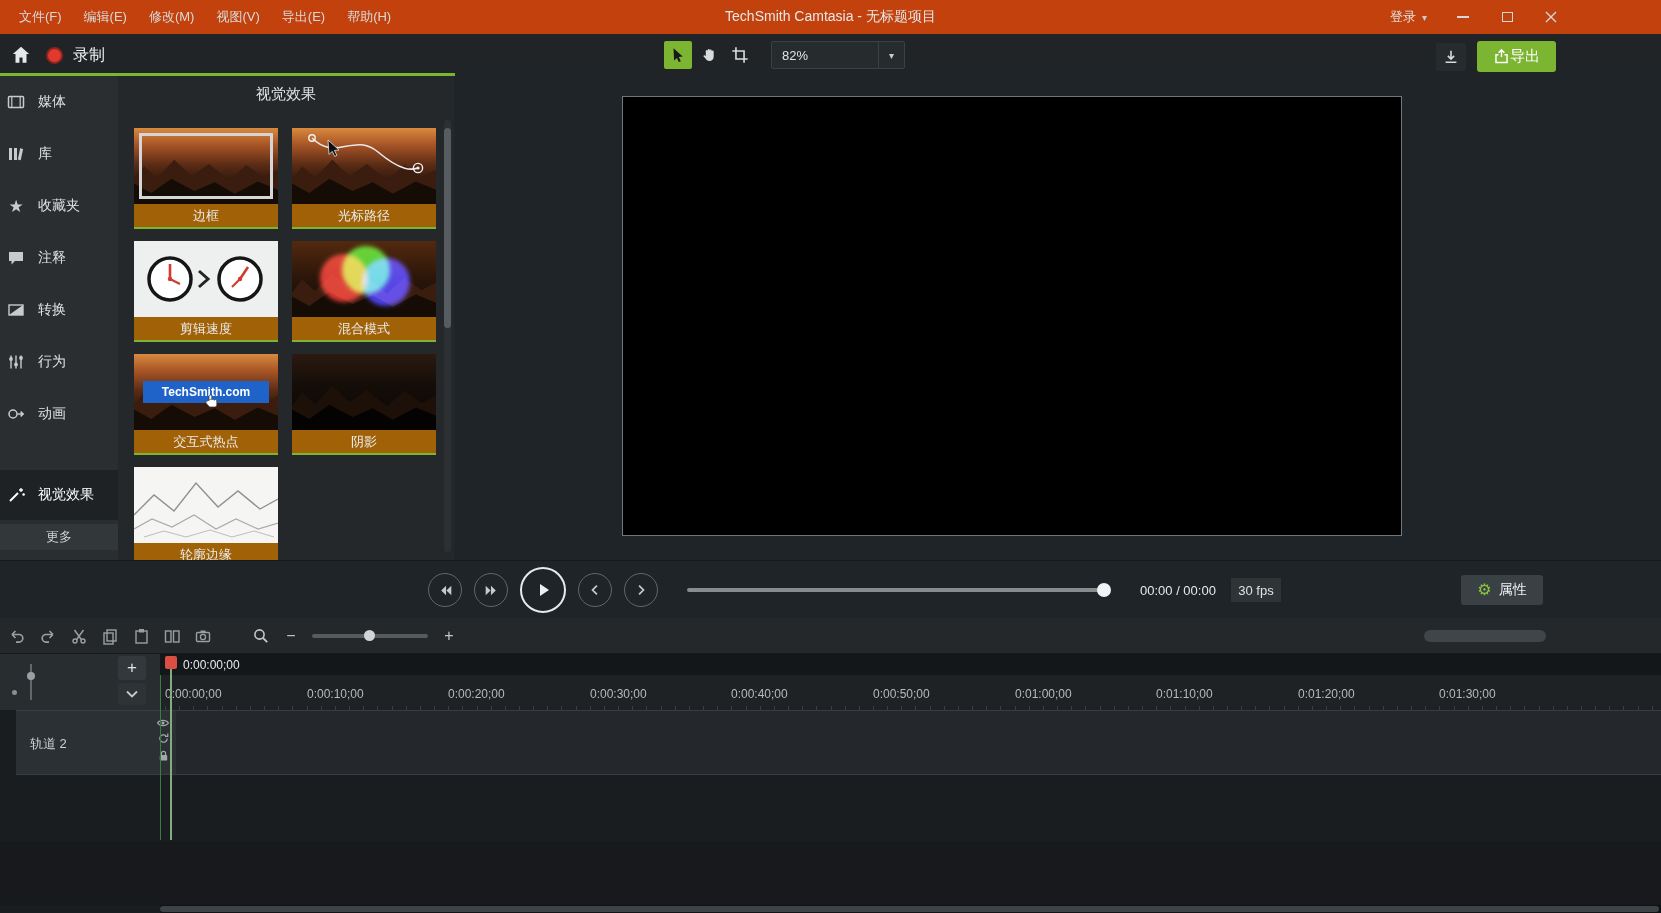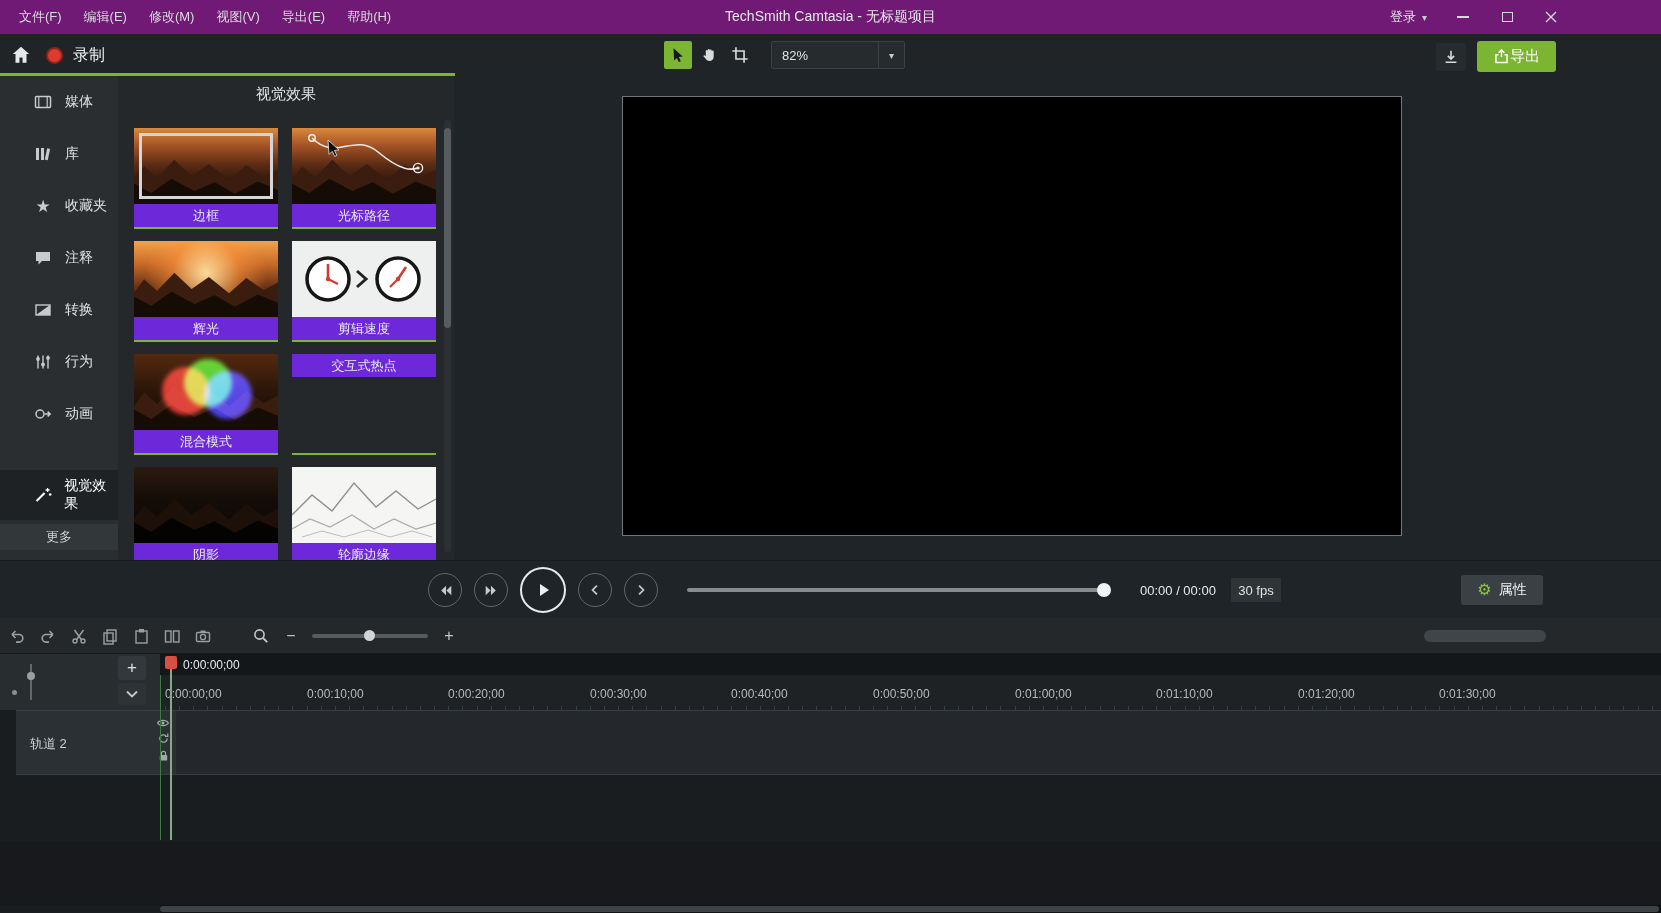--- a/index.html
+++ b/index.html
@@ -3,21 +3,21 @@
 <meta charset="utf-8">
 <style>
   :root{ --accent:#7cb531; }
   *{margin:0;padding:0;box-sizing:border-box;}
   html,body{background:#101214;}
   body{font-family:"Liberation Sans","DejaVu Sans",sans-serif;}
   .app{position:relative;width:1661px;height:913px;background:#1d2124;overflow:hidden;color:#dfe2e3;}
   svg{display:block;}
 
   
-  .menubar{position:absolute;left:0;top:0;width:100%;height:34px;background:#701a75;}
+  .menubar{position:absolute;left:0;top:0;width:100%;height:34px;background:#c2410c;}
   .menus{position:absolute;left:8px;top:0;height:34px;display:flex;align-items:center;}
   .menu-item{padding:0 11px;font-size:13px;color:#d8dbdc;cursor:default;}
   .win-title{position:absolute;left:0;right:0;top:0;height:34px;display:flex;align-items:center;justify-content:center;font-size:14px;color:#e6e8e9;pointer-events:none;}
   .mb-right{position:absolute;right:88px;top:0;height:34px;display:flex;align-items:center;}
   .signin{display:flex;align-items:center;gap:6px;font-size:13px;color:#e2e5e6;margin-right:14px;}
   .signin .caret{font-size:10px;color:#c8cccd;}
   .winbtn{width:44px;height:34px;display:flex;align-items:center;justify-content:center;}
   .min-glyph{width:12px;height:2px;background:#d5d8da;display:block;}
   .max-glyph{width:11px;height:10px;border:1.4px solid #d5d8da;display:block;}
 
@@ -36,32 +36,32 @@
   .zoom-select .zval{padding-left:10px;font-size:13px;color:#e0e3e4;flex:1;}
   .zs-caret{width:26px;height:100%;border-left:1px solid #3a4043;display:flex;align-items:center;justify-content:center;font-size:10px;color:#c8cccd;}
   .tb-right{position:absolute;right:105px;top:7px;display:flex;align-items:center;gap:11px;}
   .dl-btn{width:30px;height:28px;background:#262b2e;border:none;border-radius:2px;display:flex;align-items:center;justify-content:center;cursor:pointer;}
   .export{height:31px;padding:0 16px;background:var(--accent);border:none;border-radius:3px;display:flex;align-items:center;cursor:pointer;}
   .export span{font-size:15px;color:#fff;}
 
   
   .main{position:absolute;left:0;top:76px;width:100%;height:484px;}
   .sidebar{position:absolute;left:0;top:0;width:118px;height:100%;background:#2a2e31;}
-  .sb-item{height:52px;display:flex;align-items:center;gap:11px;padding-left:32px;font-size:14px;color:#dfe2e3;cursor:pointer;}
+  .sb-item{height:52px;display:flex;align-items:center;gap:11px;padding-left:5px;font-size:14px;color:#dfe2e3;cursor:pointer;}
   .sb-item.selected{background:#1e2225;color:#fff;height:50px;}
   .sb-gap{height:30px;}
   .sb-more{height:26px;margin-top:4px;background:#32373a;display:flex;align-items:center;justify-content:center;font-size:13px;color:#ced2d4;cursor:pointer;}
   .star-ic{font-size:17px;color:#c7cbcd;line-height:1;width:22px;text-align:center;}
 
   .panel{position:absolute;left:118px;top:0;width:336px;height:100%;background:#24282b;overflow:hidden;}
   .panel-title{position:absolute;left:0;top:9px;width:100%;text-align:center;font-size:15px;color:#e2e5e6;}
   .grid{position:absolute;left:16px;top:52px;width:302px;display:grid;grid-template-columns:144px 144px;column-gap:14px;row-gap:12px;}
   .tile{width:144px;border-bottom:2px solid var(--accent);cursor:pointer;}
   .tile .img{position:relative;width:144px;height:76px;overflow:hidden;background:linear-gradient(180deg,#d98a3e 0%,#a85526 22%,#5c2c15 48%,#26140b 75%,#120a06 100%);}
-  .tile .lbl{height:23px;background:#6d28d9;color:#e9ebec;font-size:13px;display:flex;align-items:center;justify-content:center;}
+  .tile .lbl{height:23px;background:#a16207;color:#e9ebec;font-size:13px;display:flex;align-items:center;justify-content:center;}
   .rb{position:absolute;left:0;right:0;bottom:0;height:54px;background:#3a1d0e;clip-path:polygon(0 55%,7% 30%,16% 52%,28% 18%,40% 48%,52% 26%,66% 56%,78% 28%,90% 50%,100% 36%,100% 100%,0 100%);}
   .rf{position:absolute;left:0;right:0;bottom:0;height:34px;background:#160c06;clip-path:polygon(0 40%,12% 68%,26% 26%,42% 62%,56% 36%,70% 70%,86% 34%,100% 58%,100% 100%,0 100%);}
   .frame{position:absolute;inset:5px;border:3px solid #d4d6d7;}
   .t-glow .img{background:linear-gradient(180deg,#f2a24b,#c96a28 30%,#6b3315 60%,#241208);}
   .glow-orb{position:absolute;inset:0;background:radial-gradient(circle at 50% 42%,rgba(255,225,160,.95),rgba(255,150,60,.5) 40%,rgba(255,120,40,0) 72%);}
   .t-blend .img{background:linear-gradient(180deg,#53290f,#2a1509 50%,#140a05);}
   .bc{position:absolute;width:48px;height:48px;border-radius:50%;filter:blur(2px);mix-blend-mode:screen;opacity:.95;}
   .bc.r{background:#e03030;left:28px;top:13px;}
   .bc.g{background:#2ed52e;left:50px;top:5px;}
   .bc.b{background:#3b3bf0;left:70px;top:17px;}
@@ -299,28 +299,20 @@
               <path d="M20 10 C 44 34, 62 4, 86 24 S 120 42, 126 40" fill="none" stroke="#e9e9e9" stroke-width="1.6"></path>
               <circle cx="20" cy="10" r="3.2" fill="none" stroke="#f2f2f2" stroke-width="1.4"></circle>
               <circle cx="126" cy="40" r="4.6" fill="none" stroke="#f2f2f2" stroke-width="1.4"></circle>
                 <circle cx="126" cy="40" r="1.6" fill="#f2f2f2"></circle>
               <path d="M36 12 l11 10 -4.6 .4 2.5 5 -2.2 1 -2.4 -5 -3.3 3 z" fill="#0c0e10" stroke="#e8e8e8" stroke-width="0.8"></path>
             </svg>
           </div>
           <div class="lbl">光标路径</div>
         </div>
 
-        <div class="tile t-glow">
-          <div class="img">
-              <div class="glow-orb"></div>
-              <div class="rb"></div>
-              <div class="rf"></div>
-            </div>
-          <div class="lbl">辉光</div>
-        </div>
 
         <div class="tile t-speed">
           <div class="img">
             <svg class="overlay-svg" width="144" height="76" viewBox="0 0 144 76">
               <circle cx="36" cy="38" r="21" fill="#ffffff" stroke="#161616" stroke-width="3.5"></circle>
               <line x1="36" y1="38" x2="36" y2="23" stroke="#d23b2f" stroke-width="2.6"></line>
               <line x1="36" y1="38" x2="46" y2="43" stroke="#d23b2f" stroke-width="2.2"></line>
               <circle cx="36" cy="38" r="2.2" fill="#d23b2f"></circle>
               <path d="M65 30 L74 38 L65 46" fill="none" stroke="#232323" stroke-width="3"></path>
               <circle cx="106" cy="38" r="21" fill="#ffffff" stroke="#161616" stroke-width="3.5"></circle>
@@ -337,20 +329,31 @@
               <div class="rb"></div>
               <div class="rf"></div>
             <span class="bc r"></span>
             <span class="bc g"></span>
             <span class="bc b"></span>
           </div>
           <div class="lbl">混合模式</div>
         </div>
 
         <div class="tile t-hotspot">
+          <div class="img">
+              <div class="rb"></div>
+              <div class="rf"></div>
+            <div class="hs-banner">TechSmith.com</div>
+            <svg class="hs-hand" width="14" height="16" viewBox="0 0 14 16">
+              <g fill="#ffffff" stroke="#333333" stroke-width="0.7">
+                <rect x="5" y="1" width="2.8" height="8" rx="1.4"></rect>
+                <path d="M3 7 c-1.6 .5 -1.3 2.1 0 3.2 l2.6 2.8 h4.6 c1.6 0 2.6 -1 2.6 -2.6 V6.8 c0 -1.6 -2 -1.6 -2.6 -.5 0 -1 -1.6 -1.3 -2.1 -.5 -.3 -.8 -1.6 -.8 -2.1 0 z"></path>
+              </g>
+            </svg>
+          </div>
           <div class="lbl">交互式热点</div>
         </div>
 
         <div class="tile t-shadow">
           <div class="img">
               <div class="rb"></div>
               <div class="rf"></div>
             </div>
           <div class="lbl">阴影</div>
         </div>

